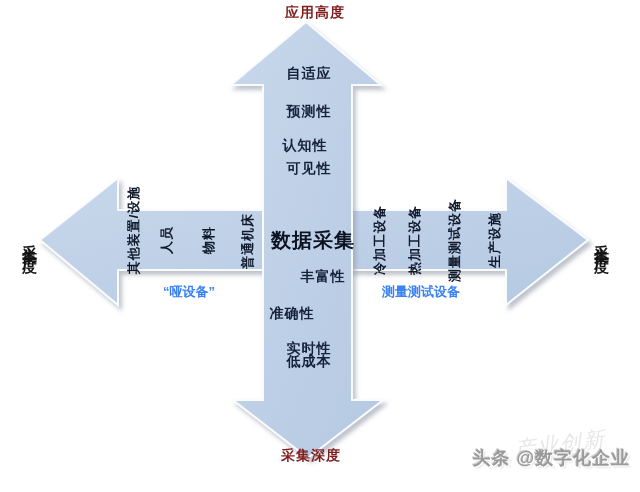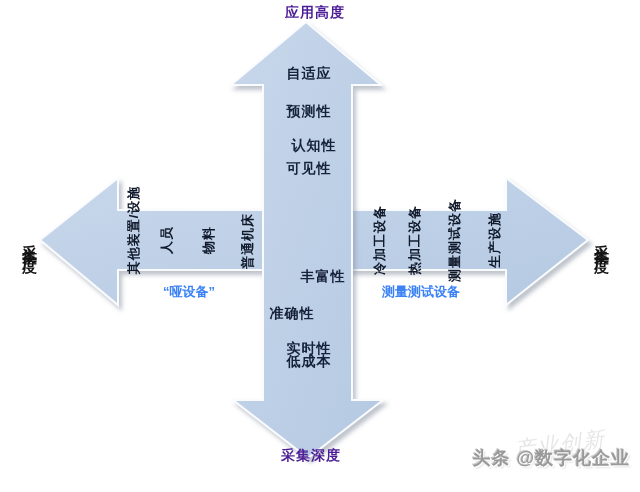--- a/index.html
+++ b/index.html
@@ -2,21 +2,21 @@
 <html><head>
 <meta charset="utf-8">
 <style>
   html,body{margin:0;padding:0;background:#ffffff;}
   .canvas{
     position:relative;width:640px;height:492px;background:#ffffff;overflow:hidden;
     font-family:"Liberation Sans","DejaVu Sans",sans-serif;color:#111;
   }
   .canvas svg{position:absolute;left:0;top:0;}
   .txt{position:absolute;transform:translate(-50%,-50%);white-space:nowrap;}
-  .axis-label{font-size:14px;font-weight:700;color:#4c1d95;letter-spacing:1px;}
+  .axis-label{font-size:14px;font-weight:700;color:#7f1d1d;letter-spacing:1px;}
   .v-axis-label{
     position:absolute;transform:translate(-50%,-50%);
     writing-mode:vertical-rl;text-orientation:upright;
     font-size:15px;font-weight:700;color:#151515;letter-spacing:4px;white-space:nowrap;
   }
   .stack-item{font-size:14px;font-weight:600;color:#16213a;letter-spacing:1px;}
   .center-title{font-size:20px;font-weight:700;color:#0b1322;letter-spacing:1px;}
   .rot-item{
     position:absolute;transform:translate(-50%,-50%) rotate(-90deg);
     font-size:13px;font-weight:600;color:#10192b;letter-spacing:1px;white-space:nowrap;
@@ -50,24 +50,25 @@
     </defs>
     <polygon points="40,240 118,178 118,210 506,210 506,178 588,240 506,305 506,270 118,270 118,305" fill="url(#fillGrad)" stroke="#f9fbfe" stroke-width="2" filter="url(#ds)"></polygon>
     <polygon points="306,22 381,85 352,85 352,400 383,400 308,458 233,400 263,400 263,85 231,85" fill="url(#fillGrad)" stroke="#f9fbfe" stroke-width="2" filter="url(#ds)"></polygon>
   </svg>
 
   <div class="txt axis-label" style="left:315px;top:13px">应用高度</div>
   <div class="txt axis-label" style="left:311px;top:456px">采集深度</div>
   <div class="v-axis-label" style="left:29px;top:241px">采集广度</div>
   <div class="v-axis-label" style="left:601px;top:241px">采集广度</div>
 
+  <div class="txt center-title" style="left:313px;top:240px">数据采集</div>
 
   <div class="txt stack-item" style="left:309px;top:74px">自适应</div>
   <div class="txt stack-item" style="left:309px;top:112px">预测性</div>
-  <div class="txt stack-item" style="left:314px;top:146px">认知性</div>
+  <div class="txt stack-item" style="left:305px;top:146px">认知性</div>
   <div class="txt stack-item" style="left:309px;top:169px">可见性</div>
 
   <div class="txt stack-item" style="left:323px;top:277px">丰富性</div>
   <div class="txt stack-item" style="left:292px;top:314px">准确性</div>
   <div class="txt stack-item" style="left:309px;top:349px">实时性</div>
   <div class="txt stack-item" style="left:309px;top:362px">低成本</div>
 
   <div class="rot-item" style="left:134px;top:230px">其他装置/设施</div>
   <div class="rot-item" style="left:167px;top:240px">人员</div>
   <div class="rot-item" style="left:209px;top:240px">物料</div>

